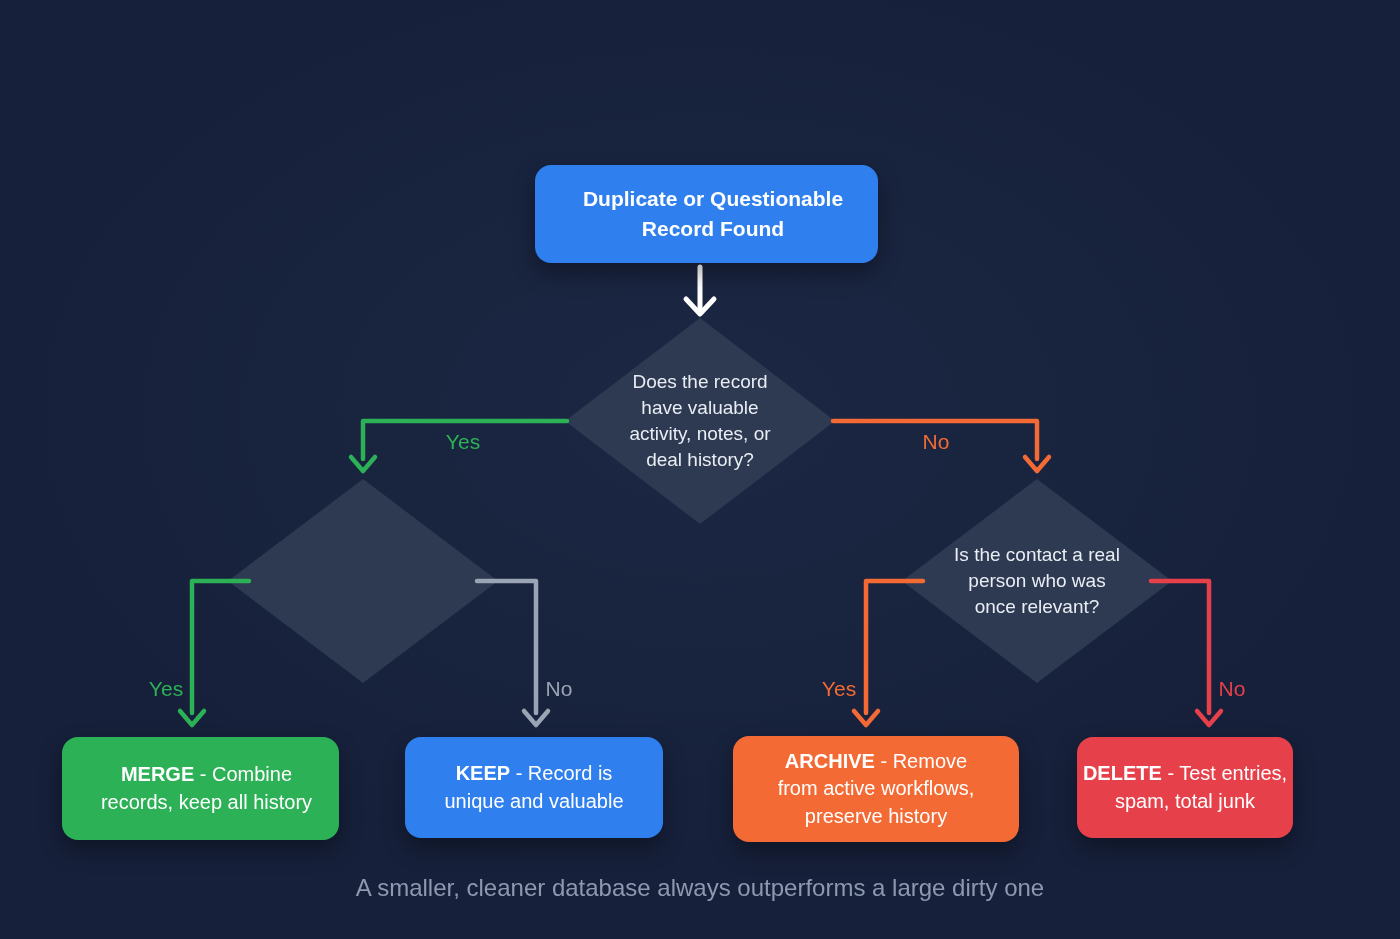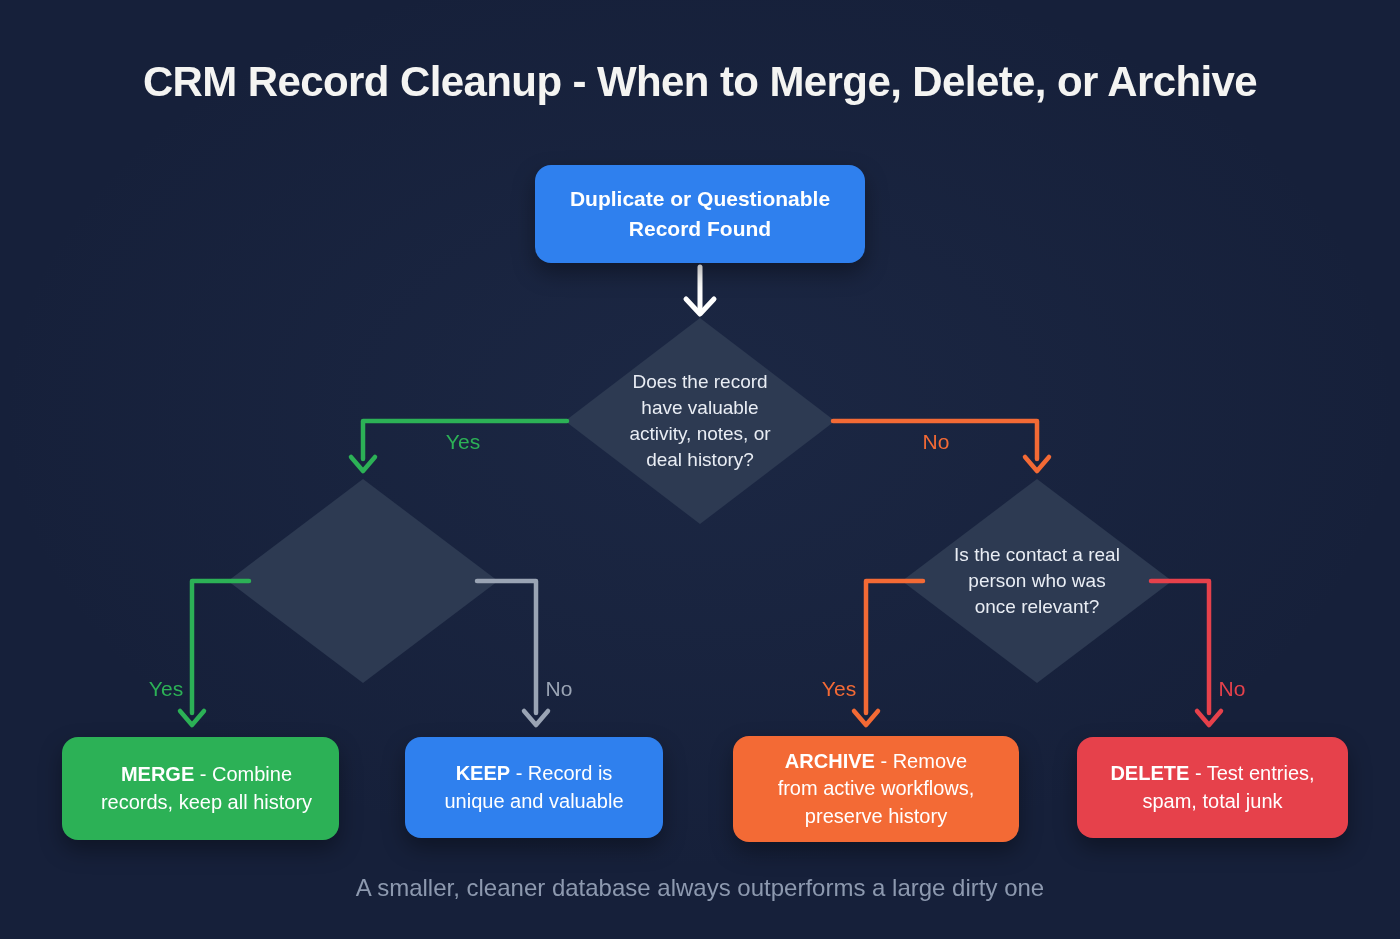--- a/index.html
+++ b/index.html
@@ -61,21 +61,20 @@
     position:absolute; top:874px; left:0; width:100%;
     text-align:center; font-size:24px;
     color: var(--muted, #8d99af);
   }
 </style>
 </head>
 <body>
 
 <div class="stage">
 
-  <h1 class="title">CRM Record Cleanup - When to Merge, Delete, or Archive</h1>
 
   <svg class="connectors" viewBox="0 0 1400 939" aria-hidden="true">
 
     <polygon class="dm" points="700,318 835,421 700,524 565,421"></polygon>
     <polygon class="dm" points="363,479 498,581 363,683 228,581"></polygon>
     <polygon class="dm" points="1037,479 1172,581 1037,683 902,581"></polygon>
 
     <path class="ln ln-white" d="M700 267 V311"></path>
     <path class="ln ln-white" d="M686 299 L700 314 L714 299"></path>
 
@@ -91,21 +90,21 @@
     <path class="ln ln-gray" d="M477 581 H536 V713"></path>
     <path class="ln ln-gray" d="M524 711 L536 725 L548 711"></path>
 
     <path class="ln ln-orange" d="M923 581 H866 V713"></path>
     <path class="ln ln-orange" d="M854 711 L866 725 L878 711"></path>
 
     <path class="ln ln-red" d="M1151 581 H1209 V713"></path>
     <path class="ln ln-red" d="M1197 711 L1209 725 L1221 711"></path>
   </svg>
 
-  <div class="node start-node" style="left:535px; top:165px; width:330px; height:98px;">
+  <div class="node start-node" style="left:535px; top:165px; width:330px; height:98px;padding-left:13px;">
     <span class="txt">Duplicate or Questionable
 Record Found</span>
   </div>
 
   <div class="decision" style="left:590px; top:340px; width:220px; height:162px;">
     <span class="txt">Does the record
 have valuable
 activity, notes, or
 deal history?</span>
   </div>
@@ -128,20 +127,20 @@
   </div>
   <div class="node outcome bg-blue" style="left:405px; top:737px; width:258px; height:101px;">
     <span class="txt"><b>KEEP</b><span> - Record is
 unique and valuable</span></span>
   </div>
   <div class="node outcome bg-orange" style="left:733px; top:736px; width:286px; height:106px;">
     <span class="txt"><b>ARCHIVE</b><span> - Remove
 from active workflows,
 preserve history</span></span>
   </div>
-  <div class="node outcome bg-red" style="left:1077px; top:737px; width:271px; height:101px;">
+  <div class="node outcome bg-red" style="left:1077px; top:737px; width:216px; height:101px;">
     <span class="txt"><b>DELETE</b><span> - Test entries,
 spam, total junk</span></span>
   </div>
 
   <div class="footer">A smaller, cleaner database always outperforms a large dirty one</div>
 
 </div>
 
 </body></html>

